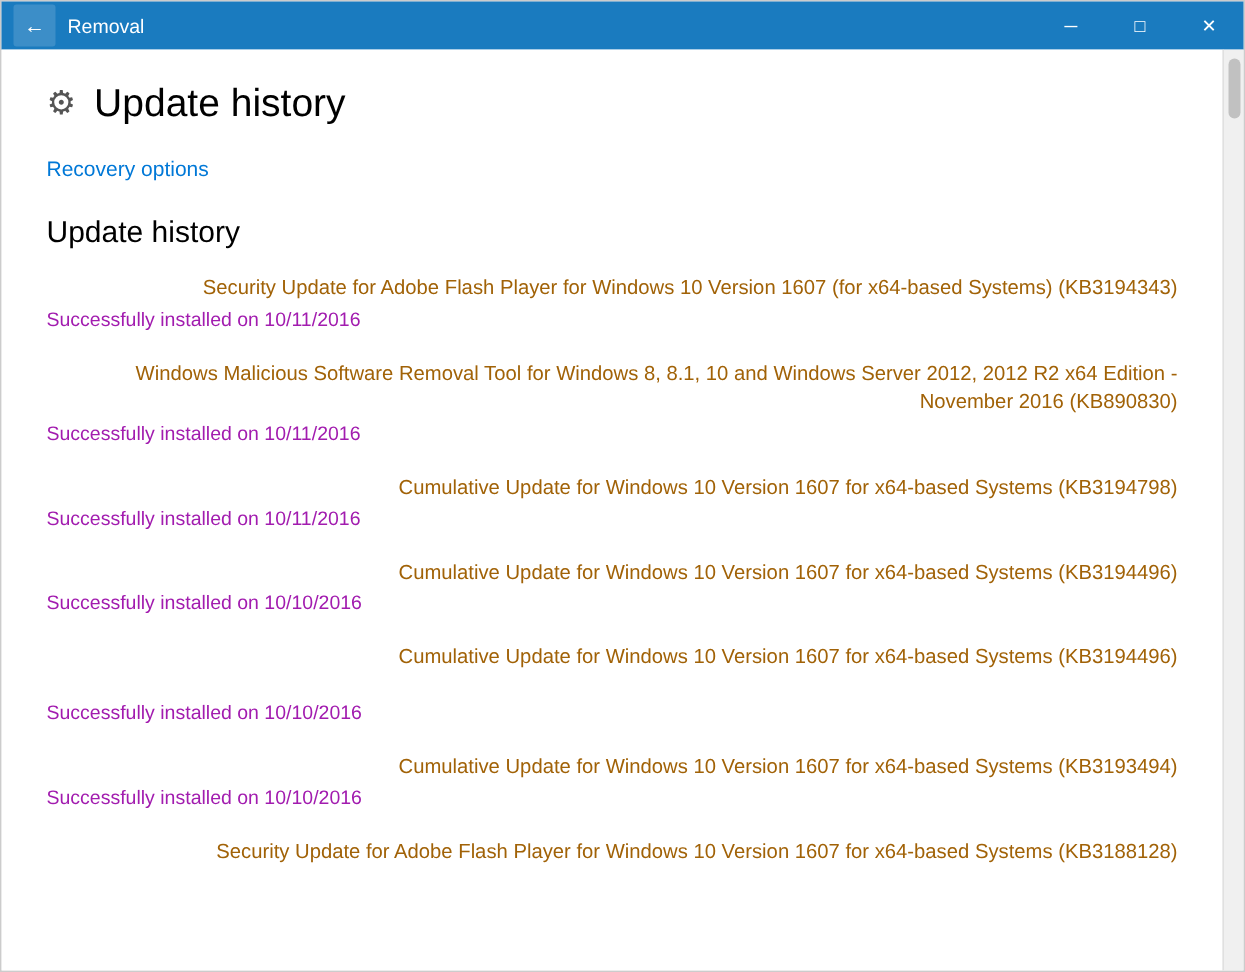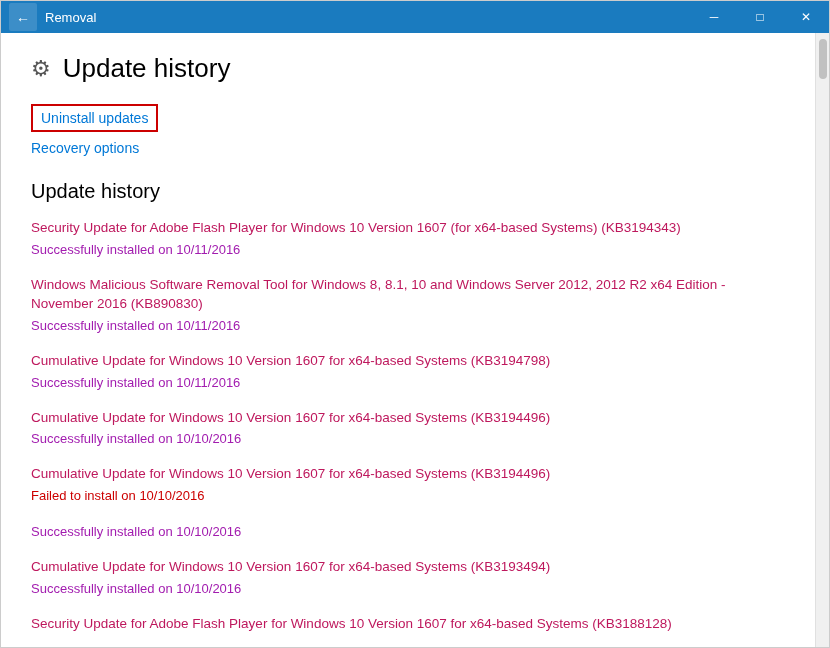--- a/index.html
+++ b/index.html
@@ -154,23 +154,24 @@
       color: #000;
       margin-bottom: 16px;
     }
 
     .update-item {
       margin-bottom: 18px;
     }
 
     .update-name {
       font-size: 13.5px;
-      color: #be185d;
+      color: #a16207;
       margin-bottom: 2px;
       line-height: 1.4;
+      text-align: right;
     }
 
     .update-status {
       font-size: 13px;
       color: #a21caf;
       text-decoration: none;
       cursor: pointer;
     }
 
     .update-status.failed {
@@ -196,35 +197,34 @@
 
   <div class="content-area">
     <div class="main-content">
       
       <div class="page-header">
         <span class="gear-icon">⚙</span>
         <h1 class="page-title">Update history</h1>
       </div>
 
       
-      <a class="uninstall-link">Uninstall updates</a>
 
       
       <a class="recovery-link">Recovery options</a>
 
       
       <h2 class="section-title">Update history</h2>
 
       
       <div id="update-list">
           <div class="update-item"><div class="update-name">Security Update for Adobe Flash Player for Windows 10 Version 1607 (for x64-based Systems) (KB3194343)</div><a class="update-status">Successfully installed on 10/11/2016</a></div>
           <div class="update-item"><div class="update-name">Windows Malicious Software Removal Tool for Windows 8, 8.1, 10 and Windows Server 2012, 2012 R2 x64 Edition - November 2016 (KB890830)</div><a class="update-status">Successfully installed on 10/11/2016</a></div>
           <div class="update-item"><div class="update-name">Cumulative Update for Windows 10 Version 1607 for x64-based Systems (KB3194798)</div><a class="update-status">Successfully installed on 10/11/2016</a></div>
           <div class="update-item"><div class="update-name">Cumulative Update for Windows 10 Version 1607 for x64-based Systems (KB3194496)</div><a class="update-status">Successfully installed on 10/10/2016</a></div>
-          <div class="update-item"><div class="update-name">Cumulative Update for Windows 10 Version 1607 for x64-based Systems (KB3194496)</div><a class="update-status failed">Failed to install on 10/10/2016</a></div>
+          <div class="update-item"><div class="update-name">Cumulative Update for Windows 10 Version 1607 for x64-based Systems (KB3194496)</div></div>
           <div class="update-item"><a class="update-status">Successfully installed on 10/10/2016</a></div>
           <div class="update-item"><div class="update-name">Cumulative Update for Windows 10 Version 1607 for x64-based Systems (KB3193494)</div><a class="update-status">Successfully installed on 10/10/2016</a></div>
           <div class="update-item">
             <div class="update-name">Security Update for Adobe Flash Player for Windows 10 Version 1607 for x64-based Systems (KB3188128)</div>
           </div>
         </div>
     </div>
 
     <div class="scrollbar-track">
       <div class="scrollbar-thumb"></div>

